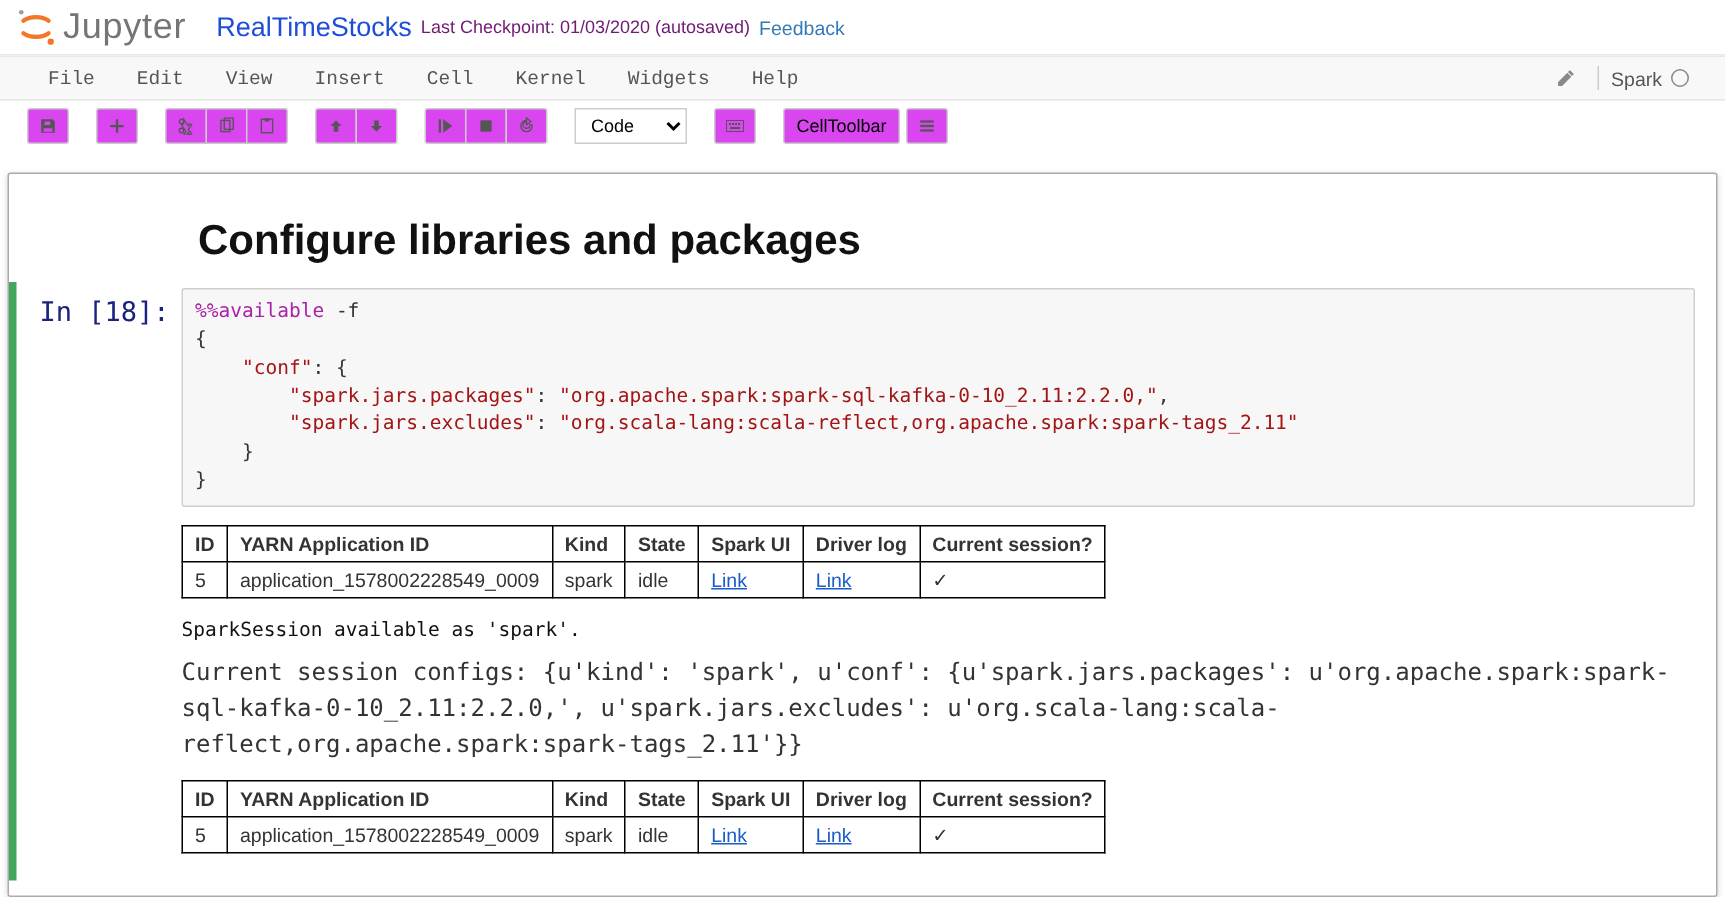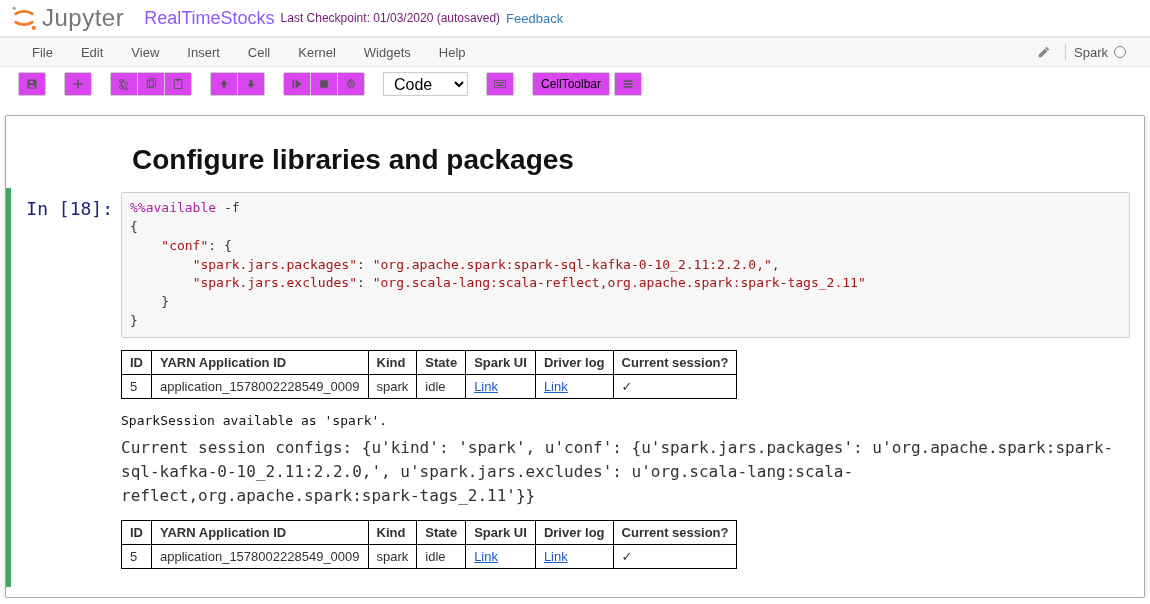--- a/index.html
+++ b/index.html
@@ -1,36 +1,36 @@
 <!DOCTYPE html>
 <html><head>
   <meta charset="utf-8">
   <style>
     * { box-sizing: border-box; margin: 0; padding: 0; }
     body { font-family: "Helvetica Neue", Helvetica, Arial, sans-serif; font-size: 13px; background: #fff; color: #333; }
     .header { display: flex; align-items: center; padding: 4px 10px; border-bottom: 1px solid #e7e7e7; }
     .logo { display: flex; align-items: center; margin-right: 12px; }
     .logo-text { font-size: 24px; color: #757575; font-weight: 400; letter-spacing: 0.5px; }
-    .nb-name { font-size: 18px; color: #8b5cf6; margin-left: 8px; }
+    .nb-name { font-size: 18px; color: #1d4ed8; margin-left: 8px; }
     .checkpoint { font-size: 12px; color: #701a75; margin-left: 6px; }
     .feedback { color: #337ab7; font-size: 13px; margin-left: 6px; cursor: pointer; }
     .menubar { display: flex; align-items: center; padding: 0 18px; height: 30px; background: #f8f8f8; border-top: 1px solid #e7e7e7; border-bottom: 1px solid #e7e7e7; }
-    .menu-item { padding: 6px 14px; font-size: 13px; color: #555; cursor: pointer; }
+    .menu-item { padding: 6px 14px; font-size: 13px; color: #555; cursor: pointer; font-family: Liberation Mono, monospace; }
     .menu-spacer { flex: 1; }
     .kernel-indicator { display: flex; align-items: center; gap: 6px; color: #555; font-size: 13px; padding-right: 6px; }
     .kernel-circle { width: 12px; height: 12px; border: 1px solid #888; border-radius: 50%; display: inline-block; }
     .pencil { width: 14px; height: 14px; color: #888; margin-right: 6px; }
     .divider-v { width: 1px; height: 16px; background: #ccc; margin: 0 8px; }
     .toolbar { display: flex; align-items: center; padding: 4px 18px; gap: 4px; height: 34px; }
     .btn { height: 24px; min-width: 28px; border: 1px solid #ccc; background: #d946ef; border-radius: 2px; display: inline-flex; align-items: center; justify-content: center; cursor: pointer; padding: 0 6px; }
     .btn-group { display: flex; }
     .btn-group .btn { border-radius: 0; margin-left: -1px; }
     .btn-group .btn:first-child { border-radius: 2px 0 0 2px; margin-left: 0; }
     .btn-group .btn:last-child { border-radius: 0 2px 2px 0; }
-    .select-type { height: 24px; border: 1px solid #ccc; font-size: 16px; padding: 0 18px 0 6px; background: #fff; }
+    .select-type { height: 24px; border: 1px solid #ccc; font-size: 12px; padding: 0 18px 0 6px; background: #fff; }
     .icon-svg { width: 12px; height: 12px; fill: #555; }
     .toolbar-gap { width: 10px; }
     .celltoolbar-label { font-size: 12px; padding: 0 8px; }
     .notebook-container { max-width: 1140px; margin: 14px auto 0; background: #fff; border: 1px solid #ababab; border-radius: 2px; box-shadow: 0 1px 4px rgba(0,0,0,0.15); padding: 0; }
     .nb-inner { padding: 28px 0 10px 0; }
     .md-cell-content { padding: 0 14px 0 126px; margin-bottom: 12px; }
     .md-cell-content h1 { font-size: 28px; font-weight: 700; color: #111; }
     .code-cell { border-left: 5px solid transparent; padding: 4px 14px 4px 10px; }
     .code-cell.selected { border-left-color: #42a65f; }
     .cell-row { display: flex; }

